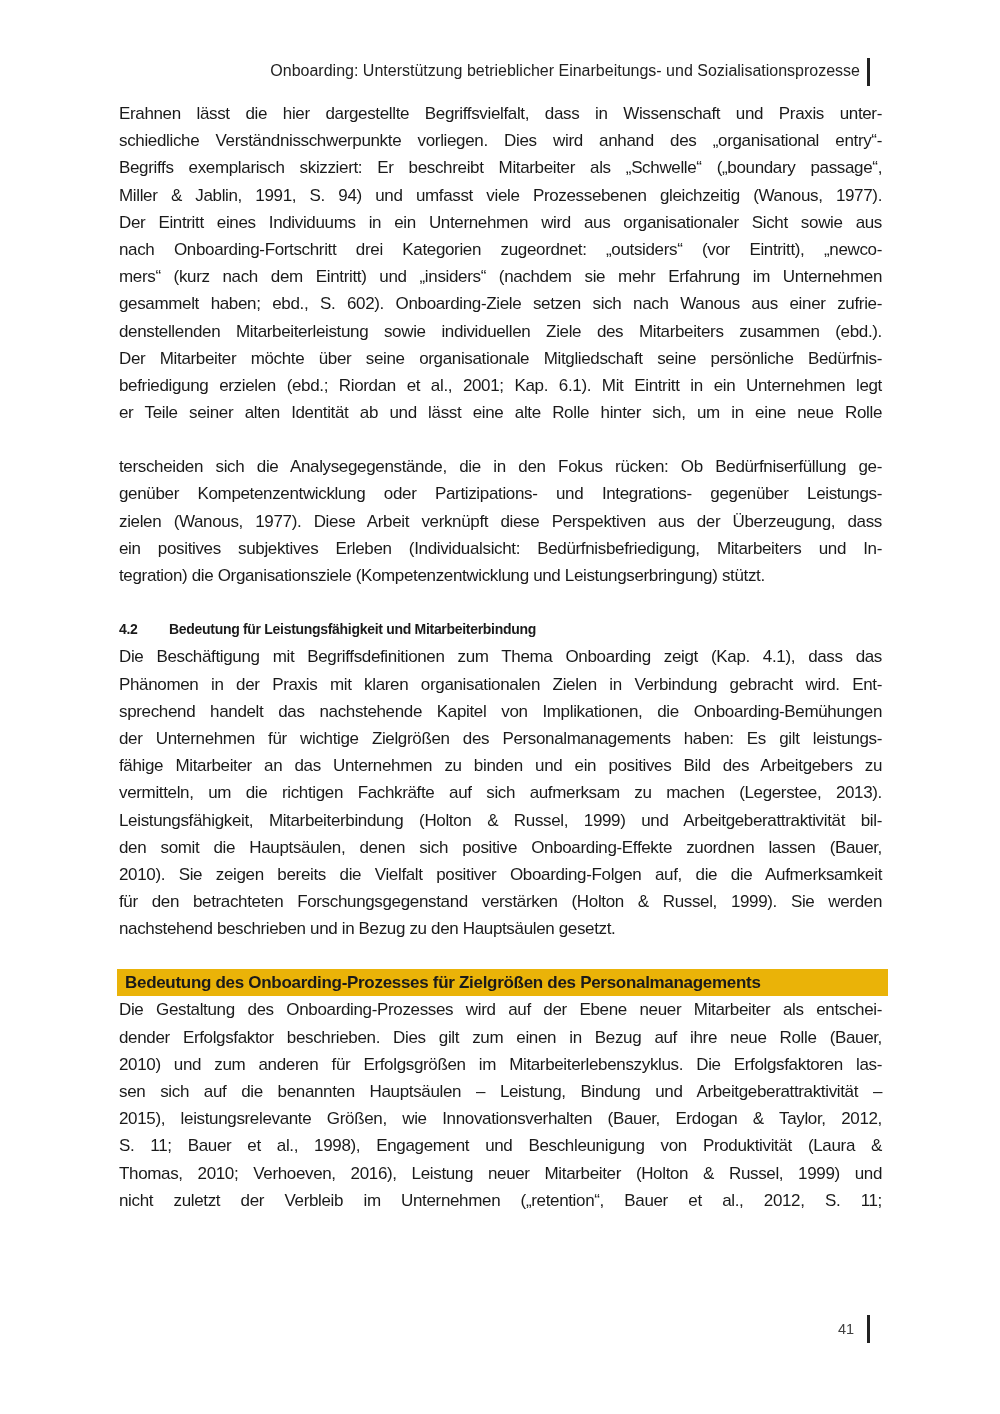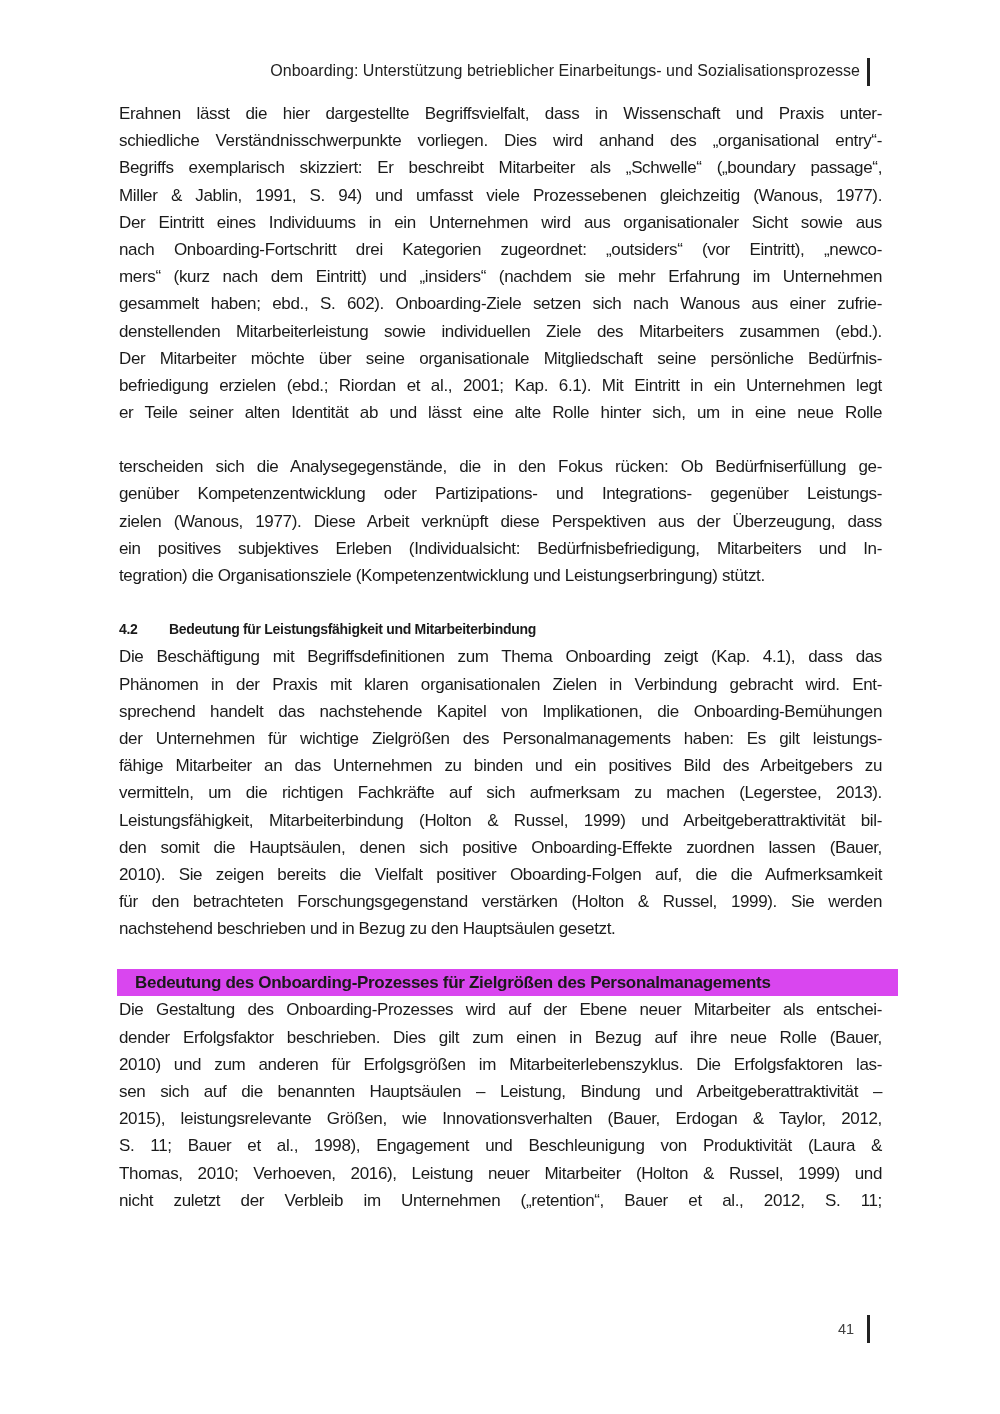--- a/index.html
+++ b/index.html
@@ -8,21 +8,21 @@
   .header { position:absolute; top:62px; right:140px; font-size:16px; color:#222; white-space:nowrap; }
   .header-bar { position:absolute; top:58px; left:867px; width:3px; height:28px; background:#222; }
   .content { position:absolute; left:119px; top:100px; width:763px; }
   .line { font-size:17px; line-height:27.2px; height:27.2px; white-space:nowrap;
           text-align:justify; text-align-last:justify; letter-spacing:-0.35px; }
   .line.last { text-align-last:left; }
   .para-gap { height:27px; }
   .heading { font-size:14px; font-weight:bold; line-height:27.2px; height:27.2px; white-space:nowrap; letter-spacing:-0.3px; }
   .heading .num { display:inline-block; width:50px; }
   .subheading { font-size:17px; font-weight:bold; line-height:27px; height:27px; white-space:nowrap;
-                background:#d946ef; margin-left:-2px; padding-left:18px; width:763px; letter-spacing:-0.3px; }
+                background:#eab308; margin-left:-2px; padding-left:8px; width:763px; letter-spacing:-0.3px; }
   .page-number { position:absolute; top:1321px; left:838px; font-size:14.5px; color:#404040; }
   .page-bar { position:absolute; top:1315px; left:867px; width:3px; height:28px; background:#222; }
 </style>
 </head>
 <body>
 
 <div>
   <div class="header">Onboarding: Unterstützung betrieblicher Einarbeitungs- und Sozialisationsprozesse</div>
   <div class="header-bar"></div>
 </div>

